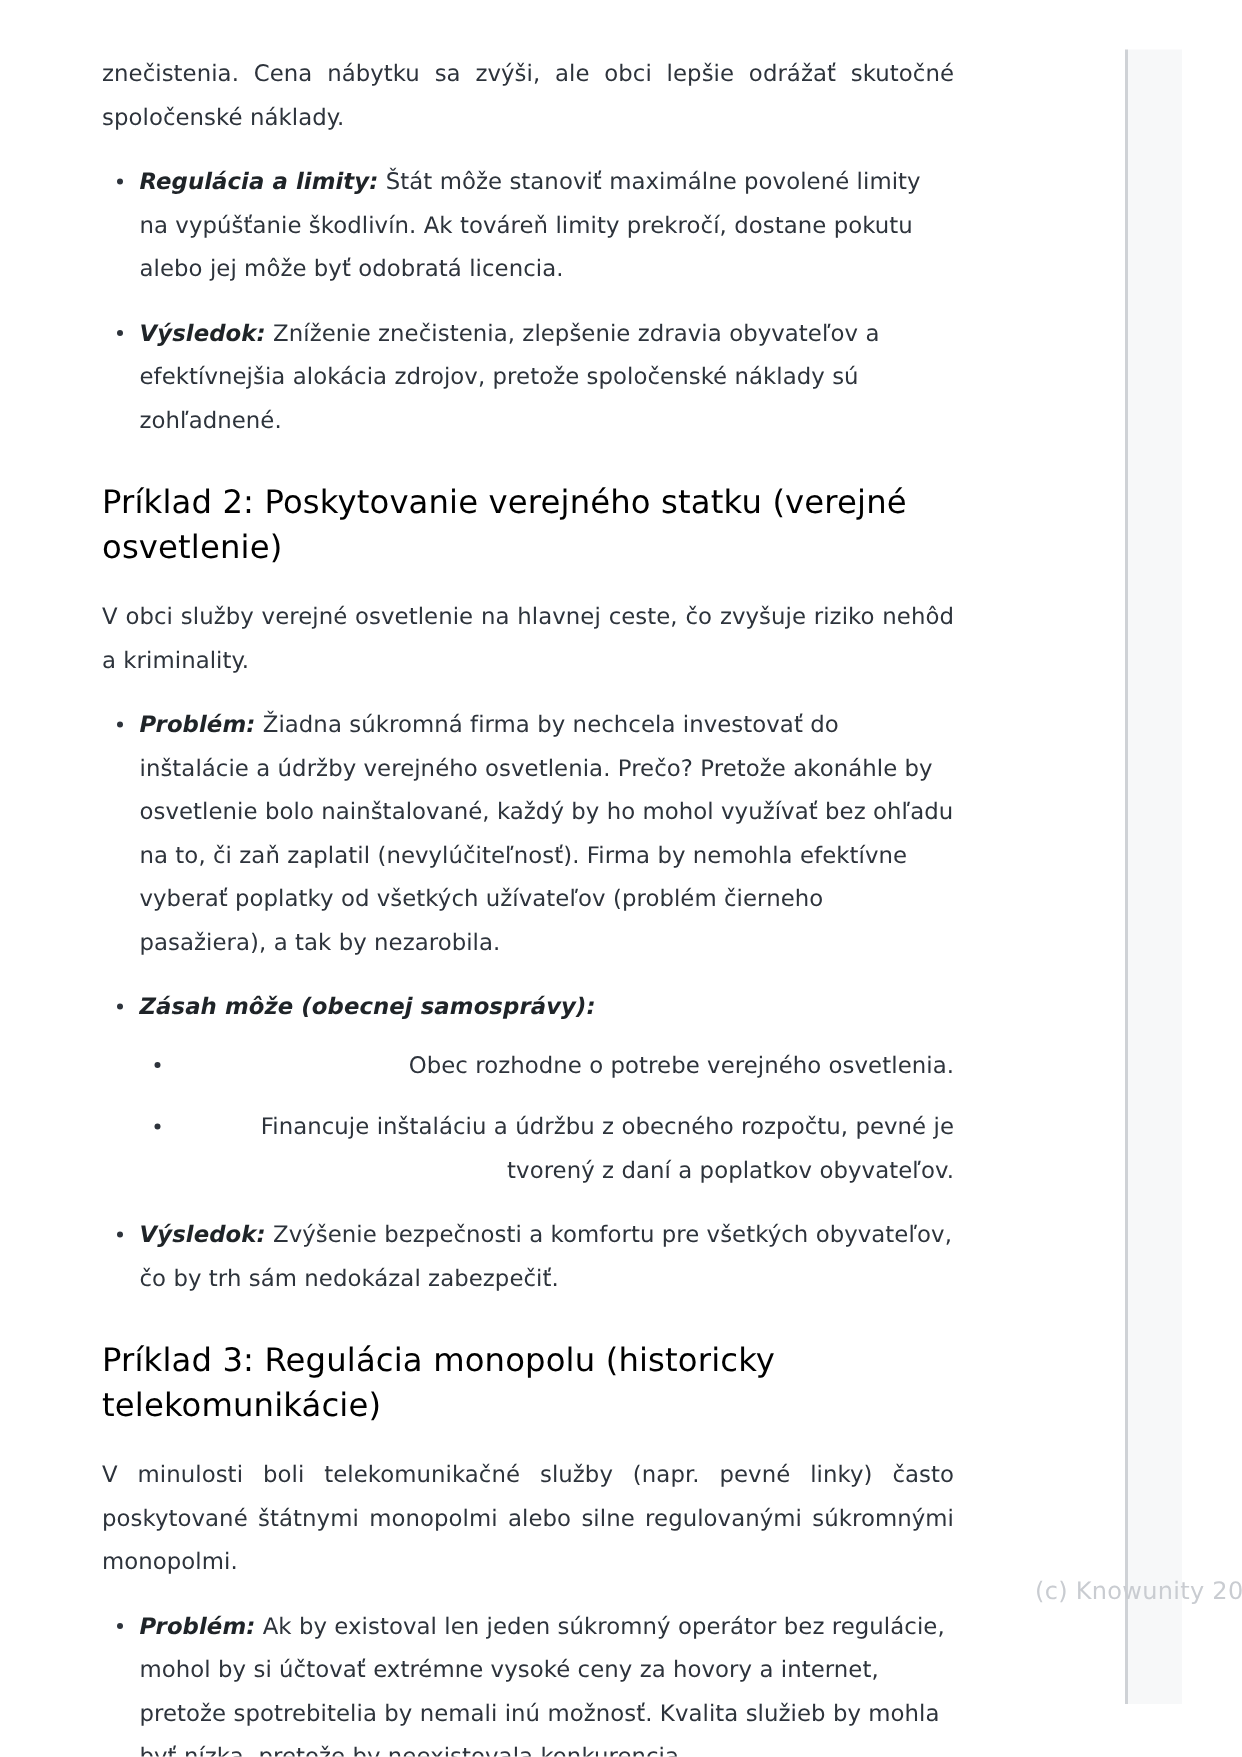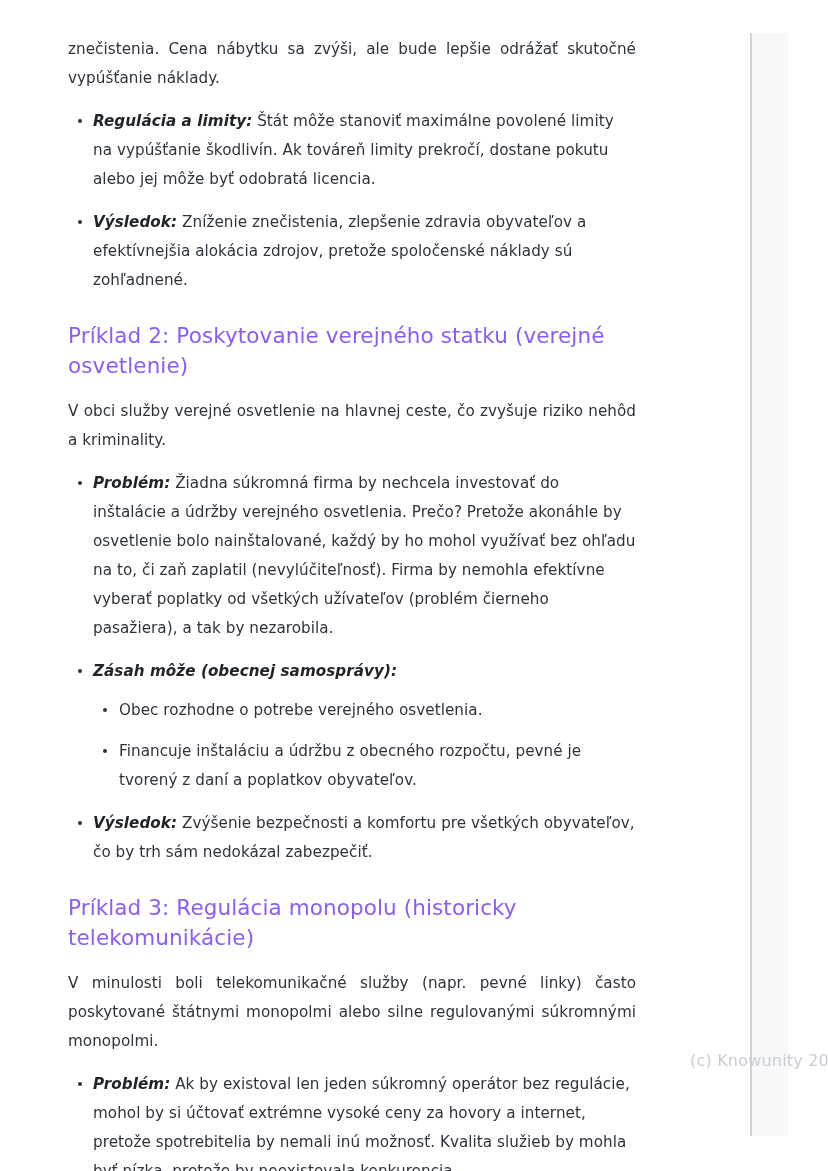--- a/index.html
+++ b/index.html
@@ -61,21 +61,21 @@
     color: #2d333b;
     text-align: justify;
     letter-spacing: 0.05px;
   }
 
   h2.heading {
     margin: 26px 0 16px 0;
     font-size: 21.5px;
     line-height: 30px;
     font-weight: 400;
-    color: #8b5cf6;
+    color: #000000;
     letter-spacing: 0.1px;
   }
 
   ul.lvl1 {
     margin: 0 0 14px 0;
     padding: 0;
     list-style: none;
   }
   ul.lvl1 > li {
     position: relative;
@@ -102,20 +102,21 @@
     padding: 0;
     list-style: none;
   }
   ul.lvl2 > li {
     position: relative;
     padding-left: 26px;
     margin-bottom: 12px;
     font-size: 15.2px;
     line-height: 29px;
     color: #2d333b;
+    text-align: right;
   }
   ul.lvl2 > li:last-child { margin-bottom: 2px; }
   ul.lvl2 > li > .bullet {
     position: absolute;
     left: 10px;
     top: 12px;
     width: 4px;
     height: 4px;
     border-radius: 50%;
     background: #2d333b;
@@ -142,21 +143,21 @@
 </head>
 <body>
 
 <div class="page">
 
   <div class="page-rule-panel"></div>
   <div class="page-rule"></div>
 
   <div class="content">
 
-    <p class="para">znečistenia. Cena nábytku sa zvýši, ale bude lepšie odrážať skutočné vypúšťanie náklady.</p>
+    <p class="para">znečistenia. Cena nábytku sa zvýši, ale obci lepšie odrážať skutočné spoločenské náklady.</p>
 
     <ul class="lvl1">
       <li>
         <span class="bullet"></span><span class="lbl">Regulácia a limity:</span><span> Štát môže stanoviť maximálne povolené limity na vypúšťanie škodlivín. Ak továreň limity prekročí, dostane pokutu alebo jej môže byť odobratá licencia.</span>
       </li>
     </ul>
 
     <ul class="lvl1">
       <li>
         <span class="bullet"></span><span class="lbl">Výsledok:</span><span> Zníženie znečistenia, zlepšenie zdravia obyvateľov a efektívnejšia alokácia zdrojov, pretože spoločenské náklady sú zohľadnené.</span>

